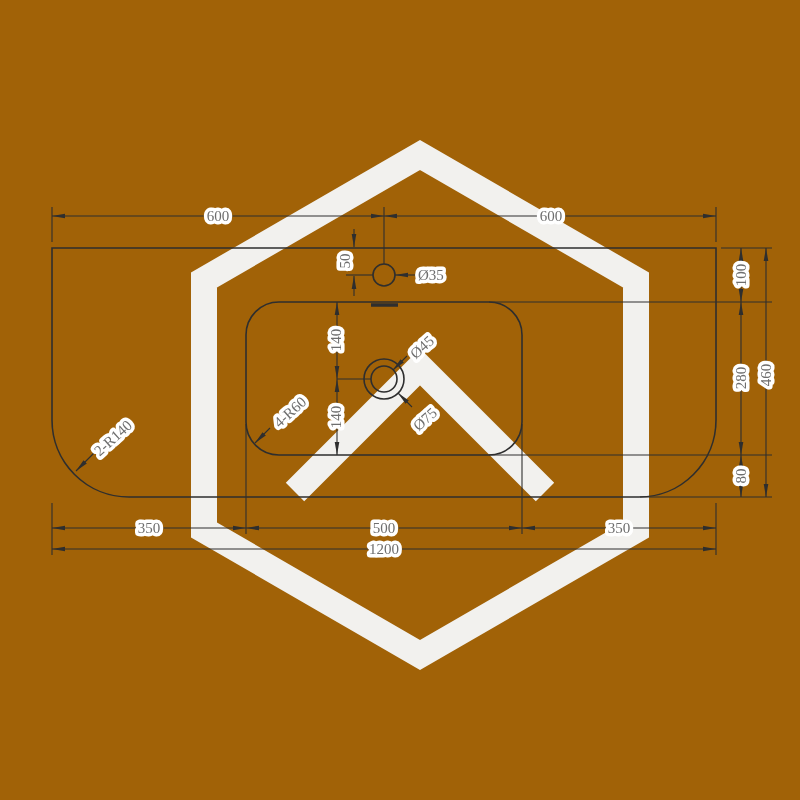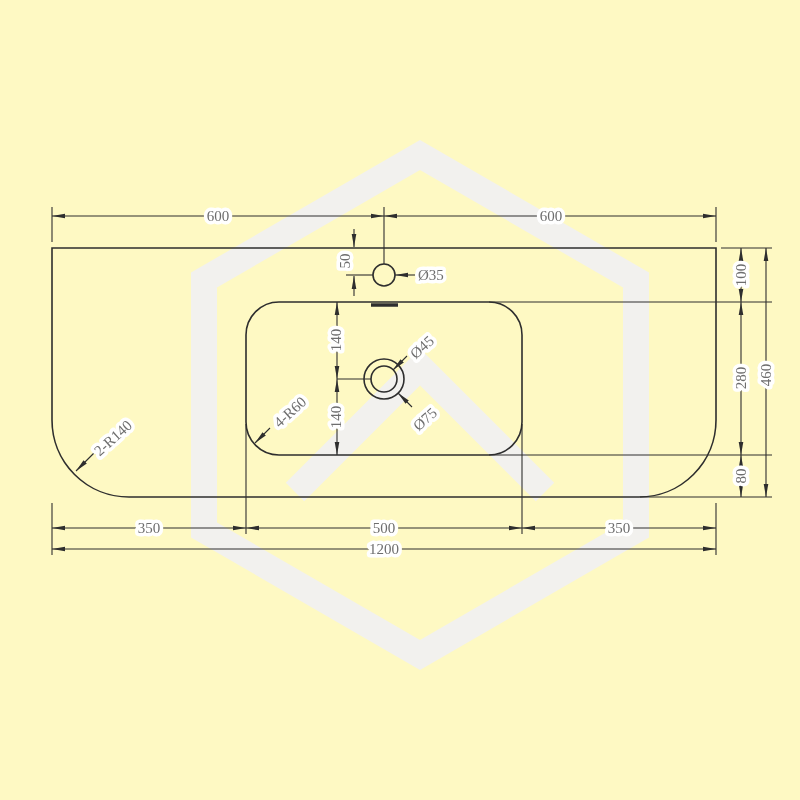--- a/index.html
+++ b/index.html
@@ -1,16 +1,16 @@
 <!DOCTYPE html>
 <html><head>
 <meta charset="utf-8">
 <style>
   html,body{margin:0;padding:0;background:#ffffff;width:800px;height:800px;overflow:hidden;}
-  .stage{position:relative;width:800px;height:800px;background:#fef9c3;}
+  .stage{position:relative;width:800px;height:800px;background:#a16207;}
   svg{position:absolute;left:0;top:0;}
   .obj{stroke:#2e2e2e;stroke-width:1.6;fill:none;stroke-linecap:butt;}
   .dimln{stroke:#2e2e2e;stroke-width:1.1;fill:none;}
   .slot{stroke:#2e2e2e;stroke-width:3.5;}
   .wm{stroke:#f2f1ee;fill:none;}
   .lbl{font-family:"Liberation Serif", "DejaVu Serif", serif;font-size:15px;fill:#6e6e6e;
        stroke:#ffffff;stroke-width:7px;paint-order:stroke;stroke-linejoin:round;}
 </style>
 </head>
 <body>

